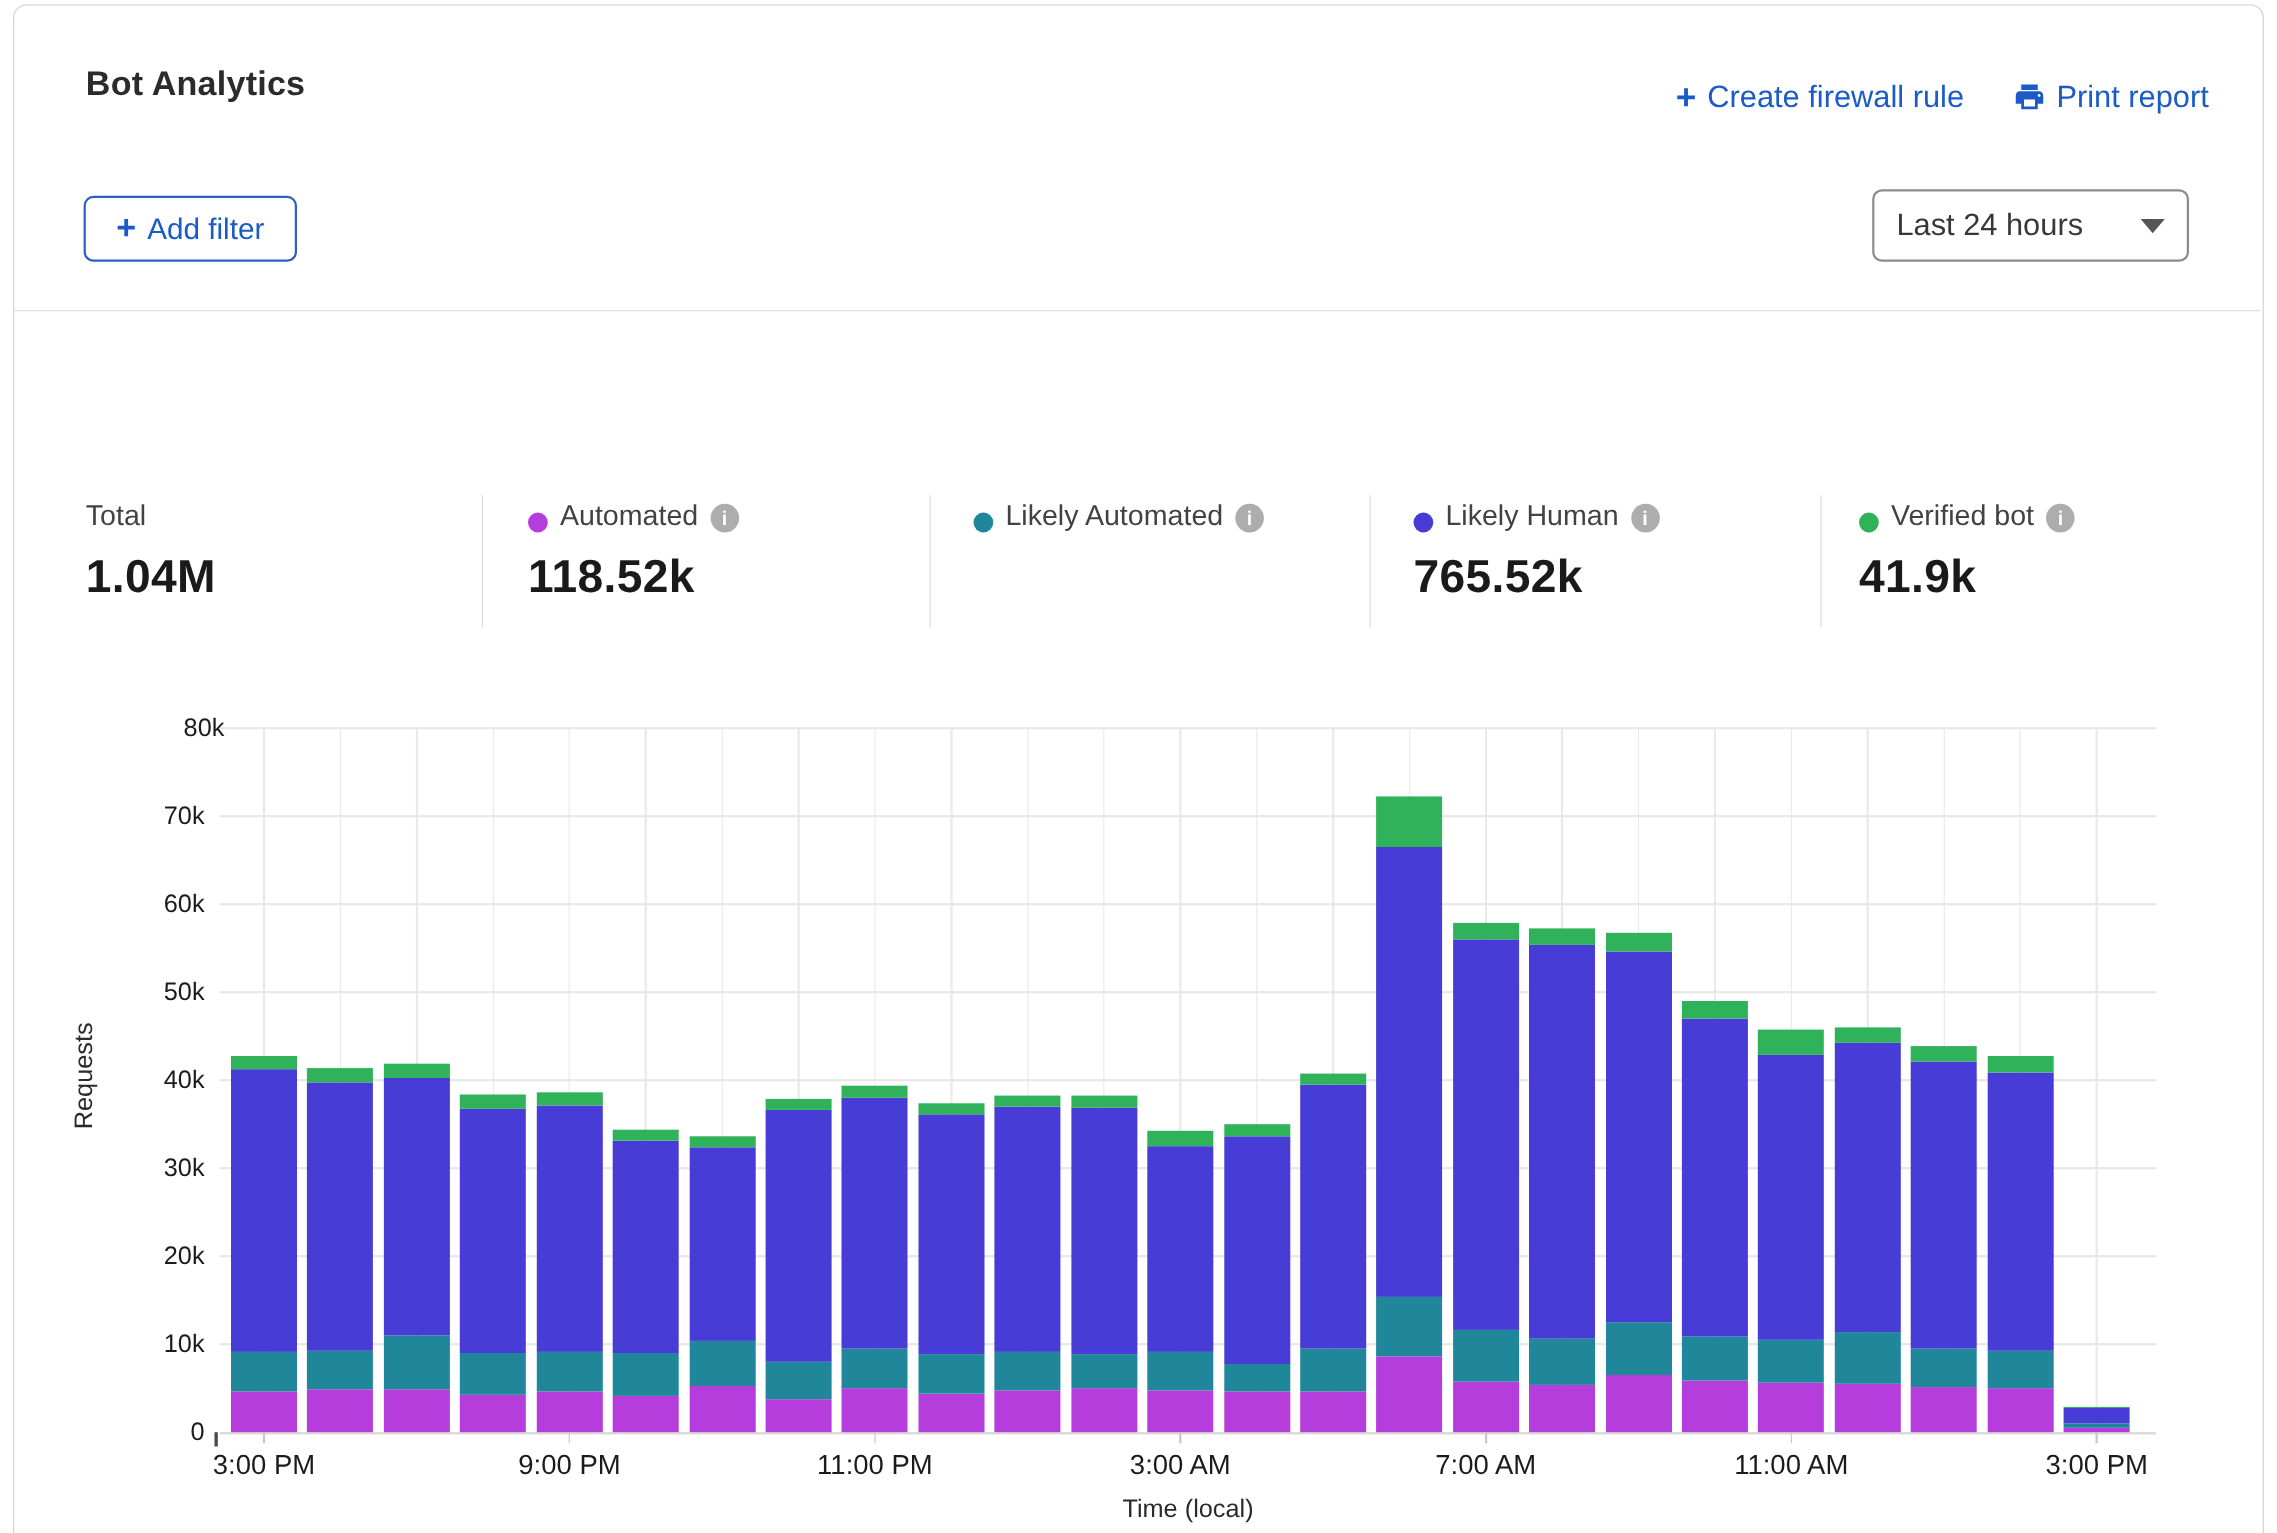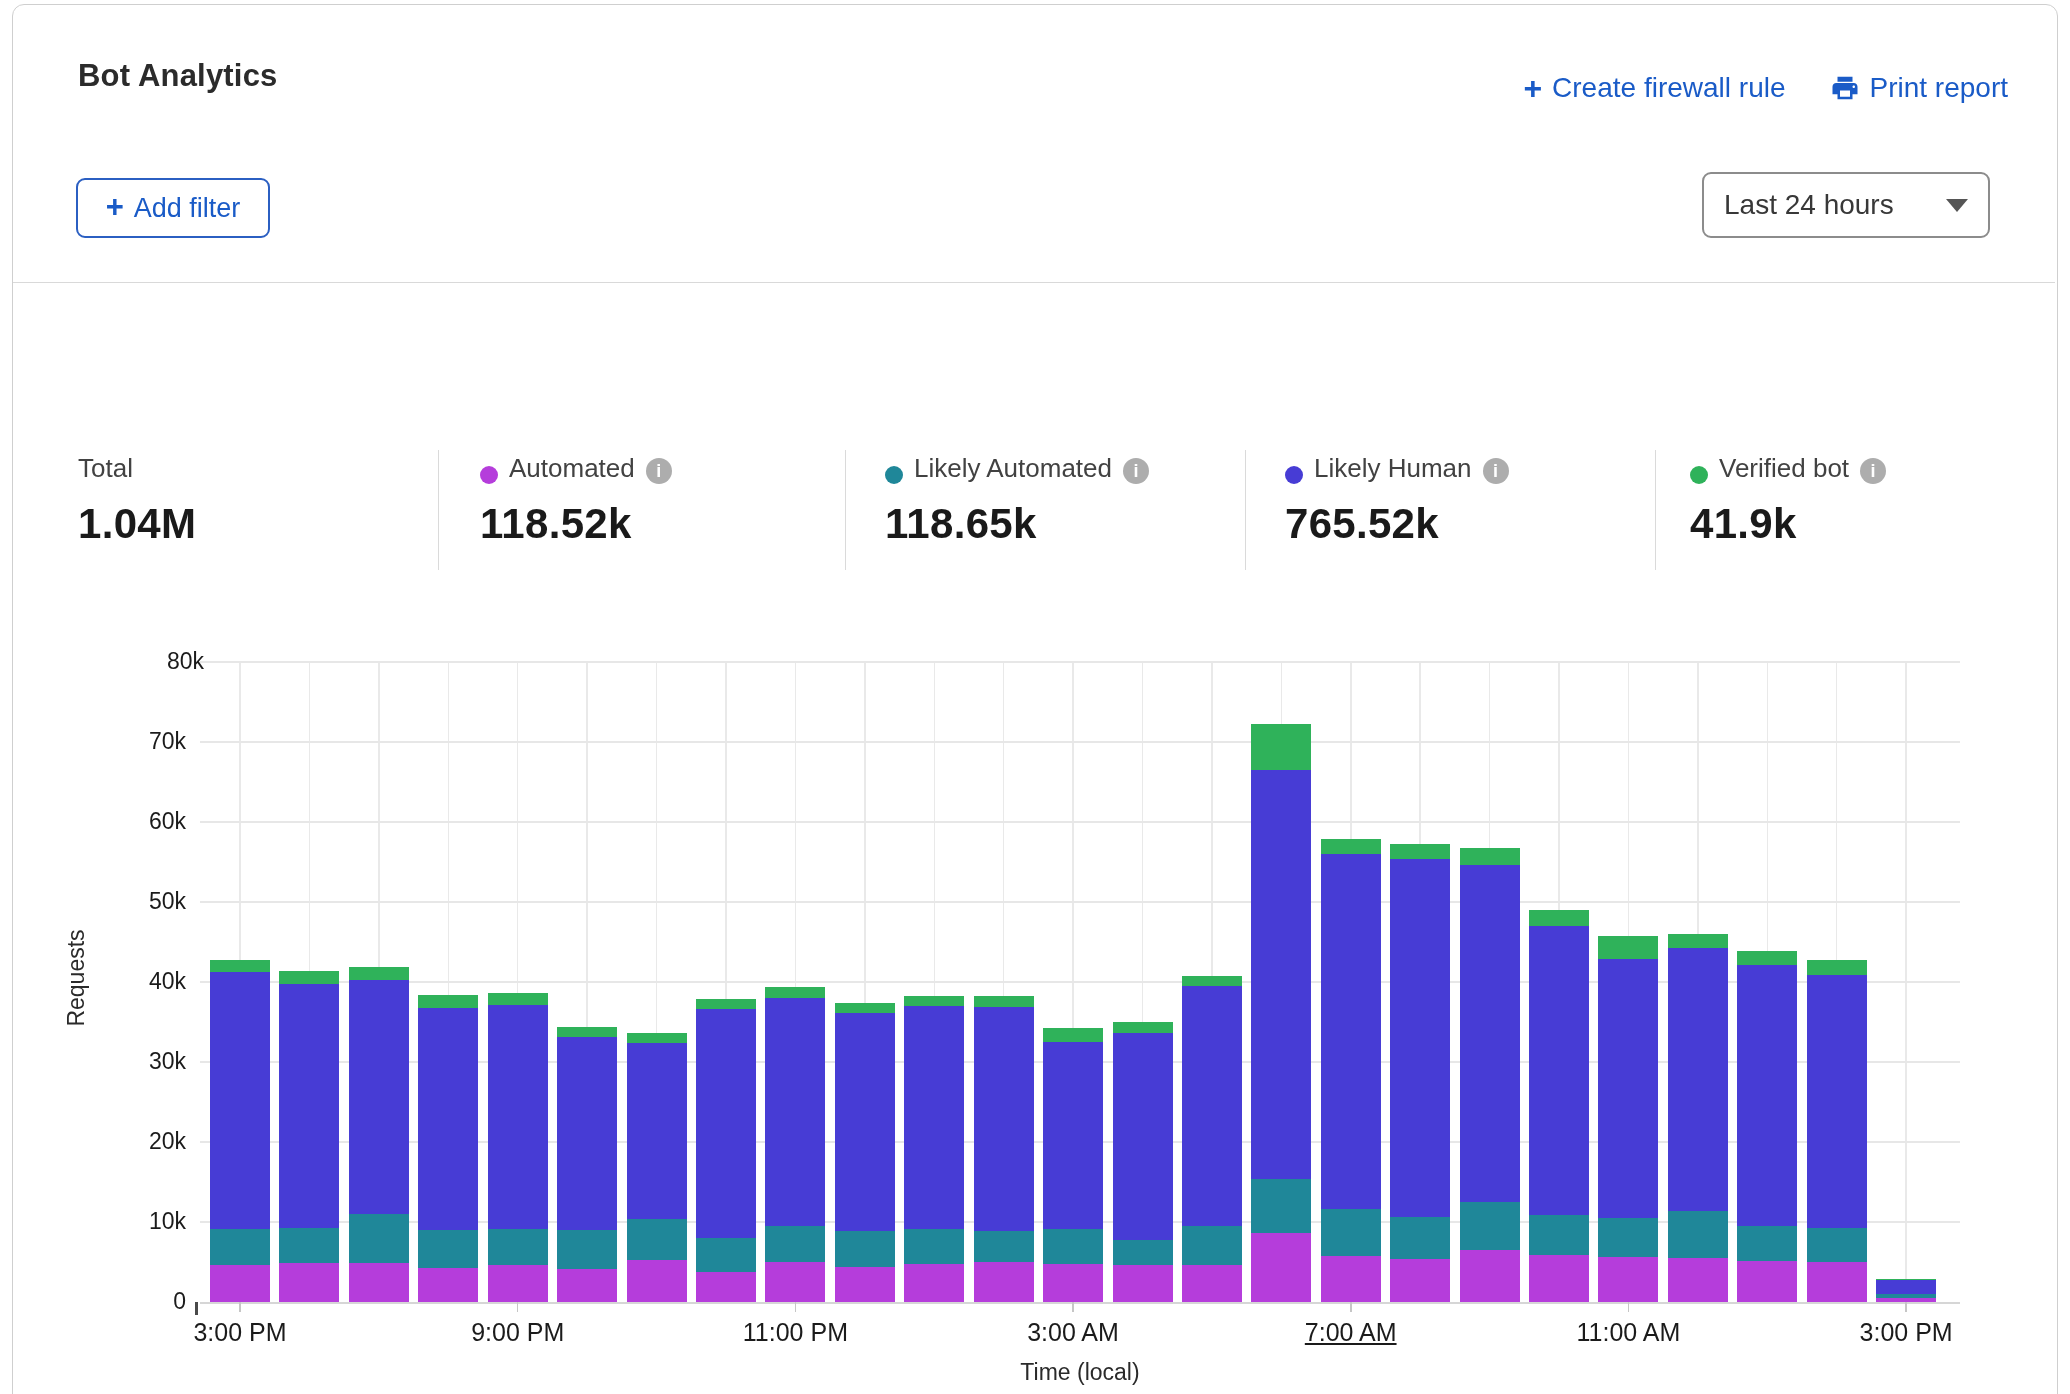--- a/index.html
+++ b/index.html
@@ -101,21 +101,20 @@
     </div>
     <div class="stat-value">118.52k</div>
   </div>
 
   <div class="stat" style="left:885px">
     <div class="stat-label-row">
       <span class="dot" style="background: rgb(31, 135, 153);"></span>
       <span class="stat-label">Likely Automated</span>
       <span class="info">i</span>
     </div>
-    <div class="stat-value">118.65k</div>
   </div>
 
   <div class="stat" style="left:1285px">
     <div class="stat-label-row">
       <span class="dot" style="background: rgb(71, 60, 213);"></span>
       <span class="stat-label">Likely Human</span>
       <span class="info">i</span>
     </div>
     <div class="stat-value">765.52k</div>
   </div>
@@ -283,19 +282,19 @@
       <div class="bar-seg" style="left: 1876.1px; top: 1278.8px; width: 60px; height: 0.8px; background: rgb(47, 178, 90);"></div>
       <div class="tick" style="left: 239.3px; top: 1302px;"></div>
       <div class="xtick-label" style="left: 160px; top: 1318px; width: 160px;">3:00 PM</div>
       <div class="tick" style="left: 516.9px; top: 1302px;"></div>
       <div class="xtick-label" style="left: 437.7px; top: 1318px; width: 160px;">9:00 PM</div>
       <div class="tick" style="left: 794.6px; top: 1302px;"></div>
       <div class="xtick-label" style="left: 715.4px; top: 1318px; width: 160px;">11:00 PM</div>
       <div class="tick" style="left: 1072.3px; top: 1302px;"></div>
       <div class="xtick-label" style="left: 993px; top: 1318px; width: 160px;">3:00 AM</div>
       <div class="tick" style="left: 1350px; top: 1302px;"></div>
-      <div class="xtick-label" style="left: 1270.7px; top: 1318px; width: 160px; text-decoration: underline;">7:00 AM</div>
+      <div class="xtick-label" style="left: 1270.7px; top: 1318px; width: 160px;">7:00 AM</div>
       <div class="tick" style="left: 1627.7px; top: 1302px;"></div>
       <div class="xtick-label" style="left: 1548.4px; top: 1318px; width: 160px;">11:00 AM</div>
       <div class="tick" style="left: 1905.3px; top: 1302px;"></div>
       <div class="xtick-label" style="left: 1826.1px; top: 1318px; width: 160px;">3:00 PM</div>
     </div>
 </div>
 
 </body></html>

